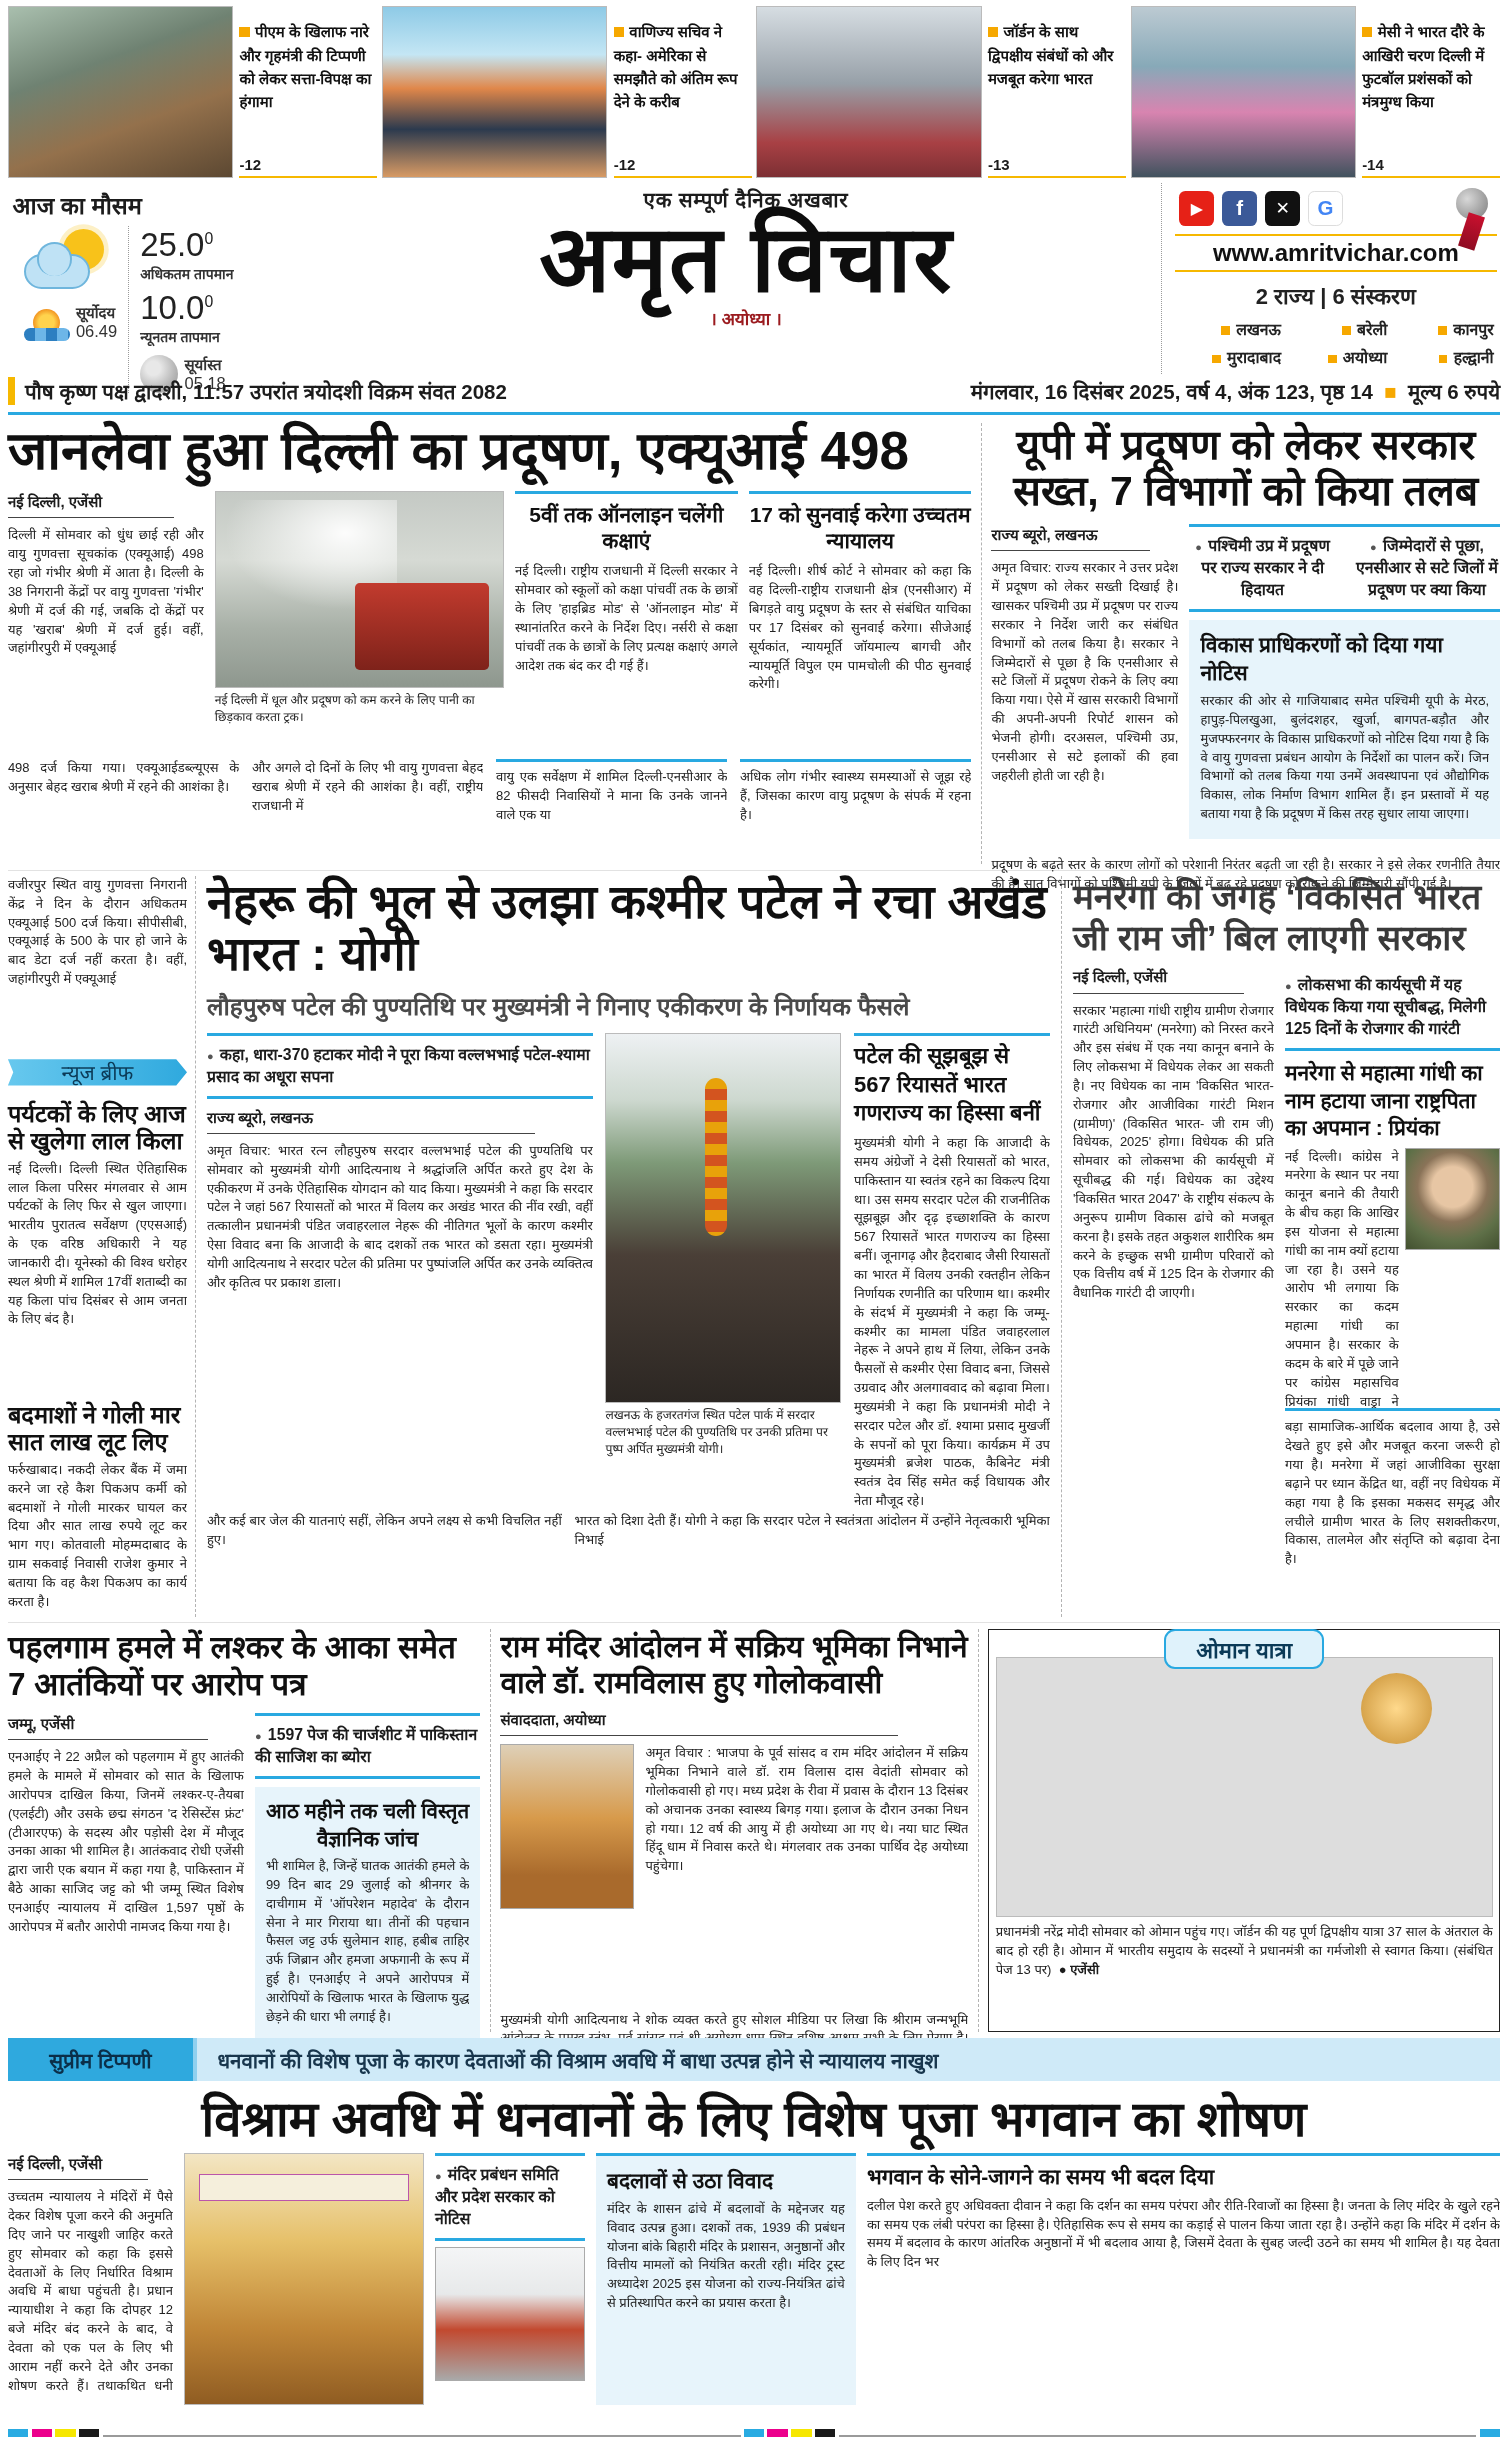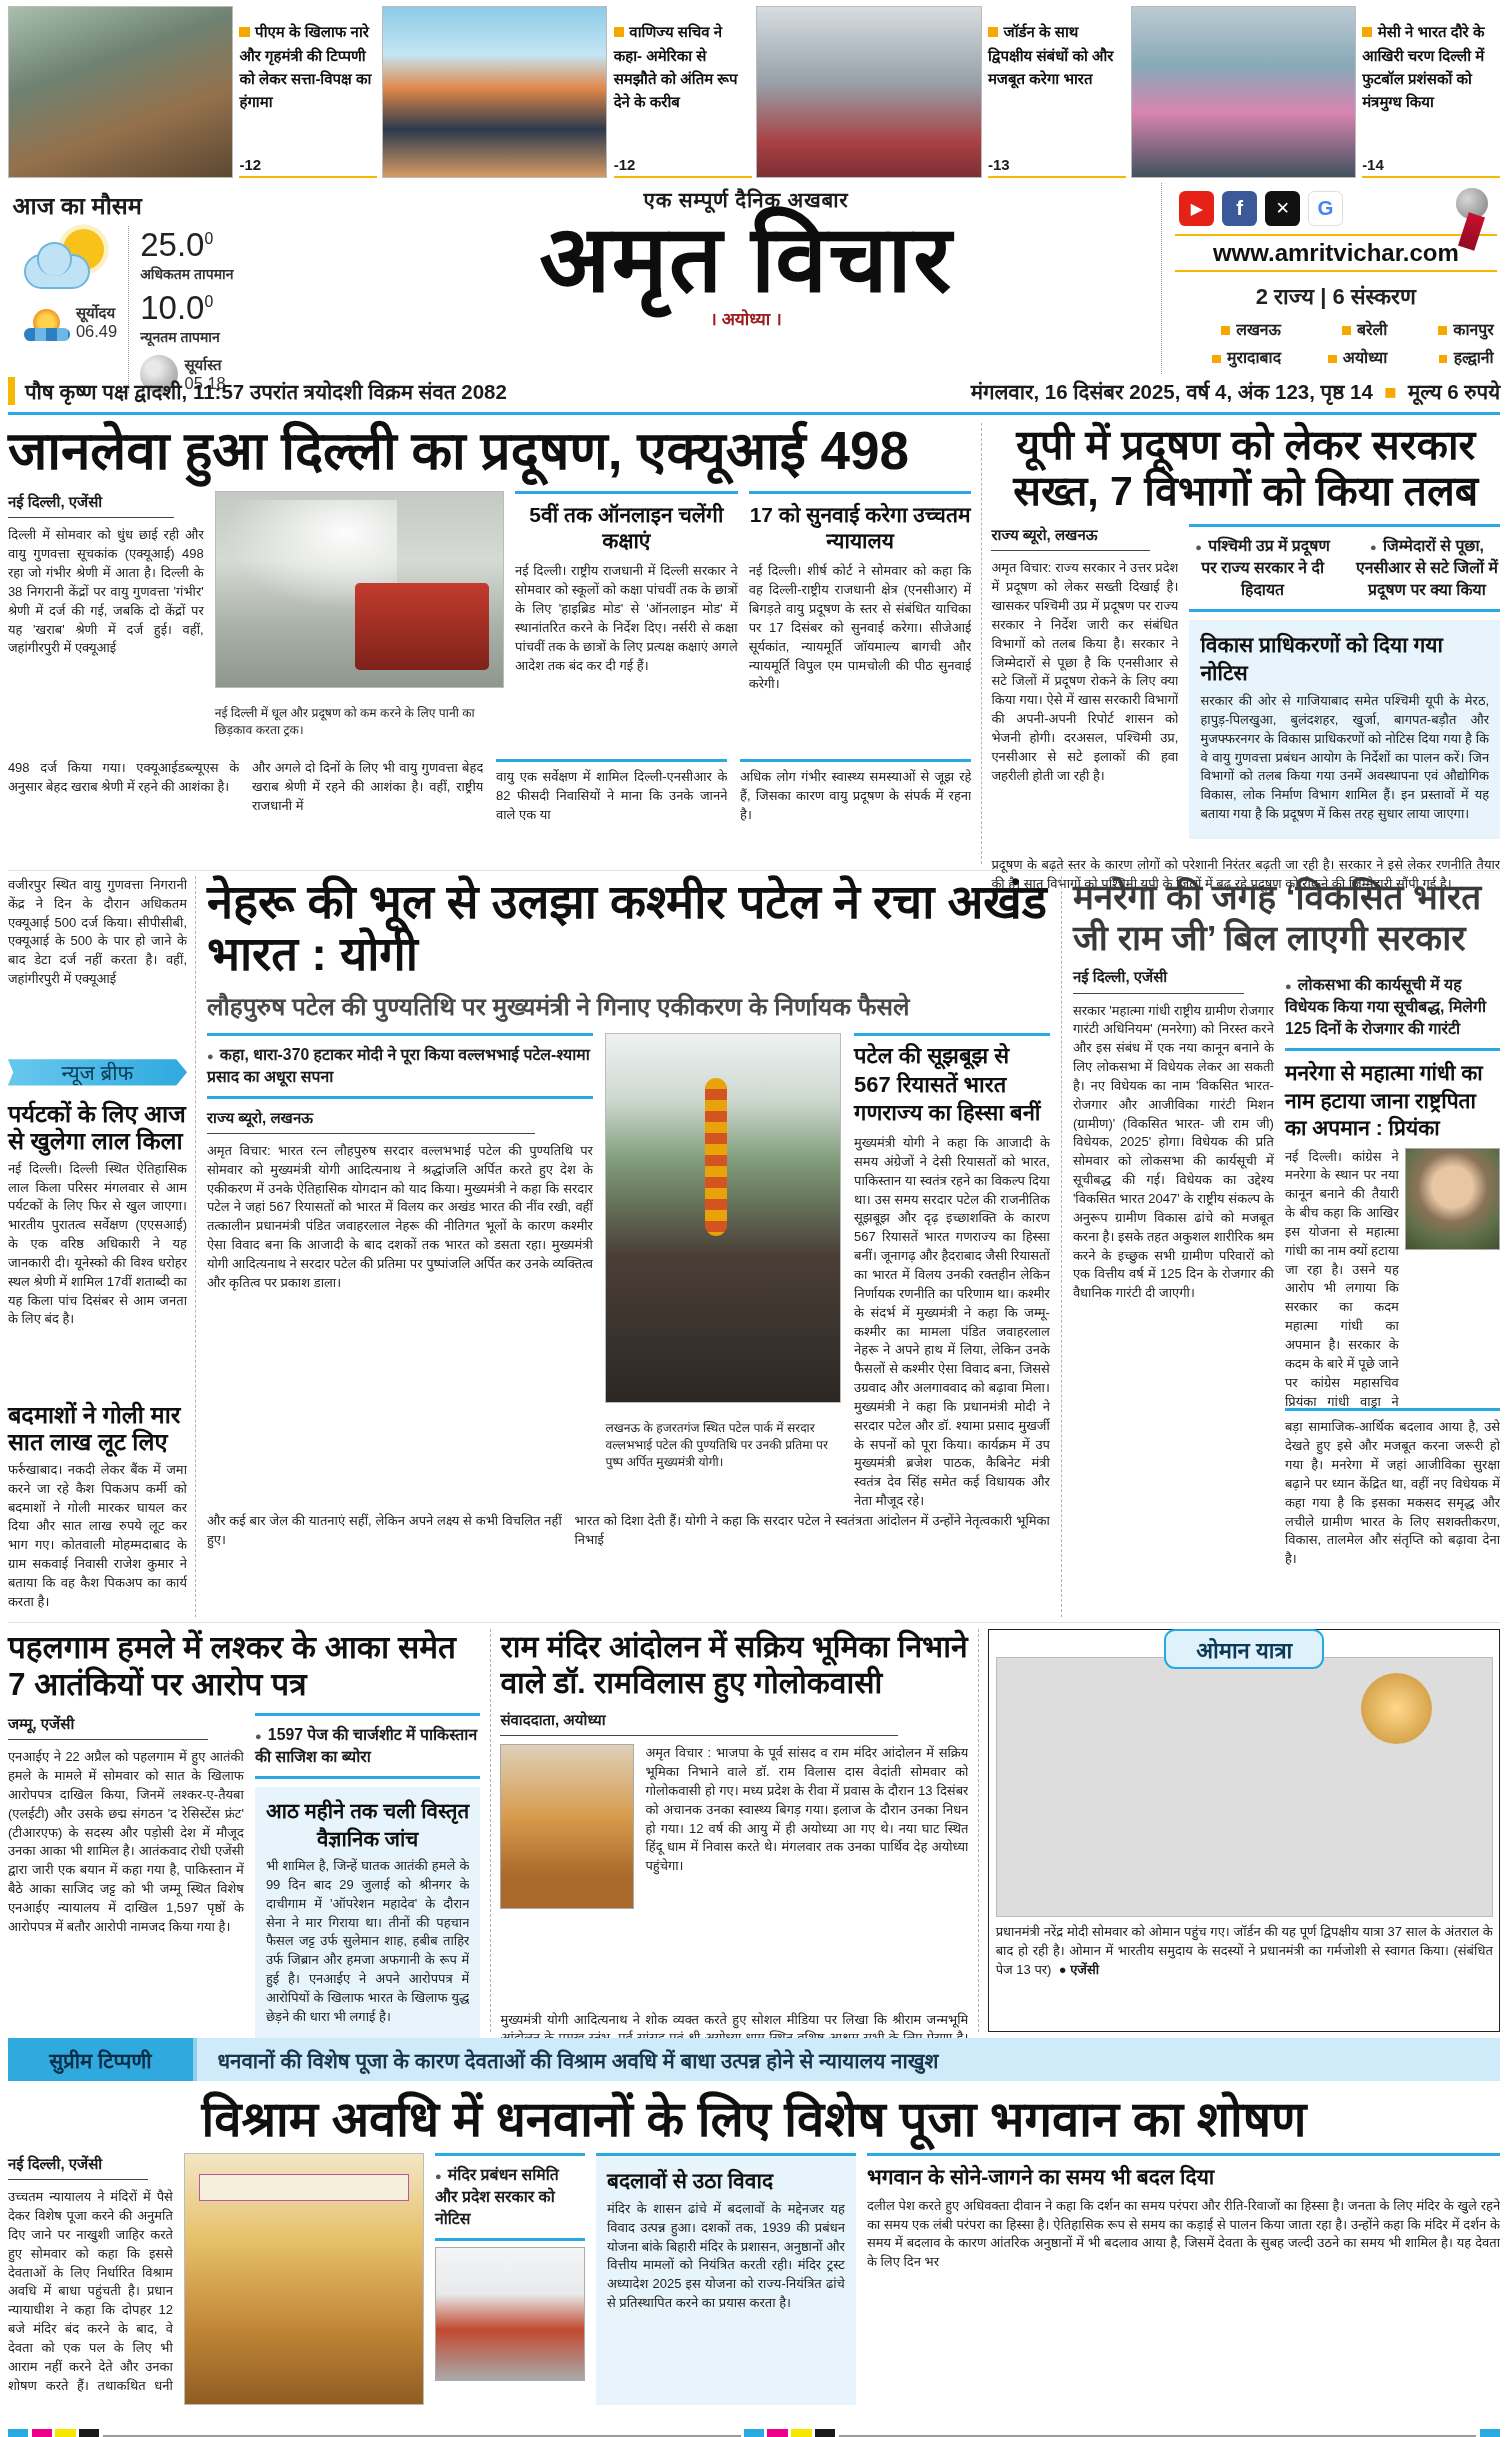--- a/index.html
+++ b/index.html
@@ -67,21 +67,21 @@
   .body { font-size:13px; line-height:1.45; text-align:justify; color:#222; overflow:hidden; }
   .hd-black { font-weight:bold; color:#101010; }
   .cyanbox { background:#e7f4fb; padding:9.5px 11px; }
   .cyanbox .bt { font-weight:bold; font-size:21px; margin-bottom:6.3px; color:#111; }
   .rule-cyan-top { border-top:3.2px solid #29a9e1; }
   .kbullet { font-weight:bold; font-size:15.8px; line-height:1.4; padding:7.9px 0; }
   .kbullet::before { content:"●"; color:#555; margin-right:6.3px; font-size:11px; }
   .kbullet-wrap { border-top:3.2px solid #29a9e1; border-bottom:3.2px solid #29a9e1; }
   .dashed-l { border-left:1.6px dashed #b3b3b3; }
   .photo { background:#ddd; position:relative; overflow:hidden; border:0.8px solid #bbb; }
-  .caption { font-size:12.2px; line-height:1.4; padding-top:17px; color:#222; }
+  .caption { font-size:12.2px; line-height:1.4; padding-top:4px; color:#222; }
 
   
   .lead-wrap { display:flex; height:441px; margin-top:7.9px; }
   .lead-main { width:973px; padding-right:9.5px; }
   .lead-right { flex:1; padding-left:9.5px; }
   .lead-hl { font-size:53px; line-height:1.05; }
   .lead-sub { font-size:27px; color:#3f3f3f; font-weight:bold; margin-top:11px; }
   .lead-grid { display:flex; gap:11px; margin-top:12.6px; height:260px; }
   .lead-c1 { width:197px; }
   .lead-photo-col { width:291px; }

